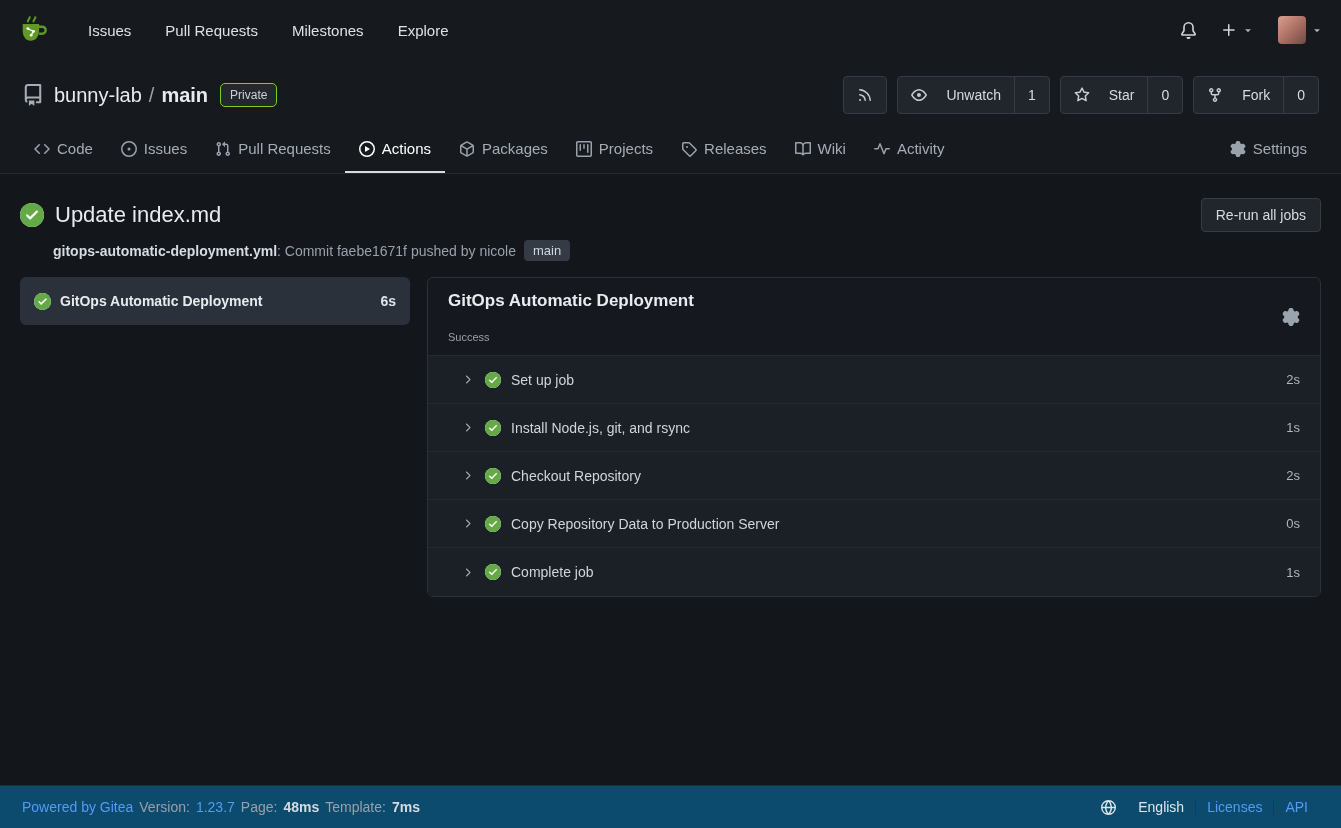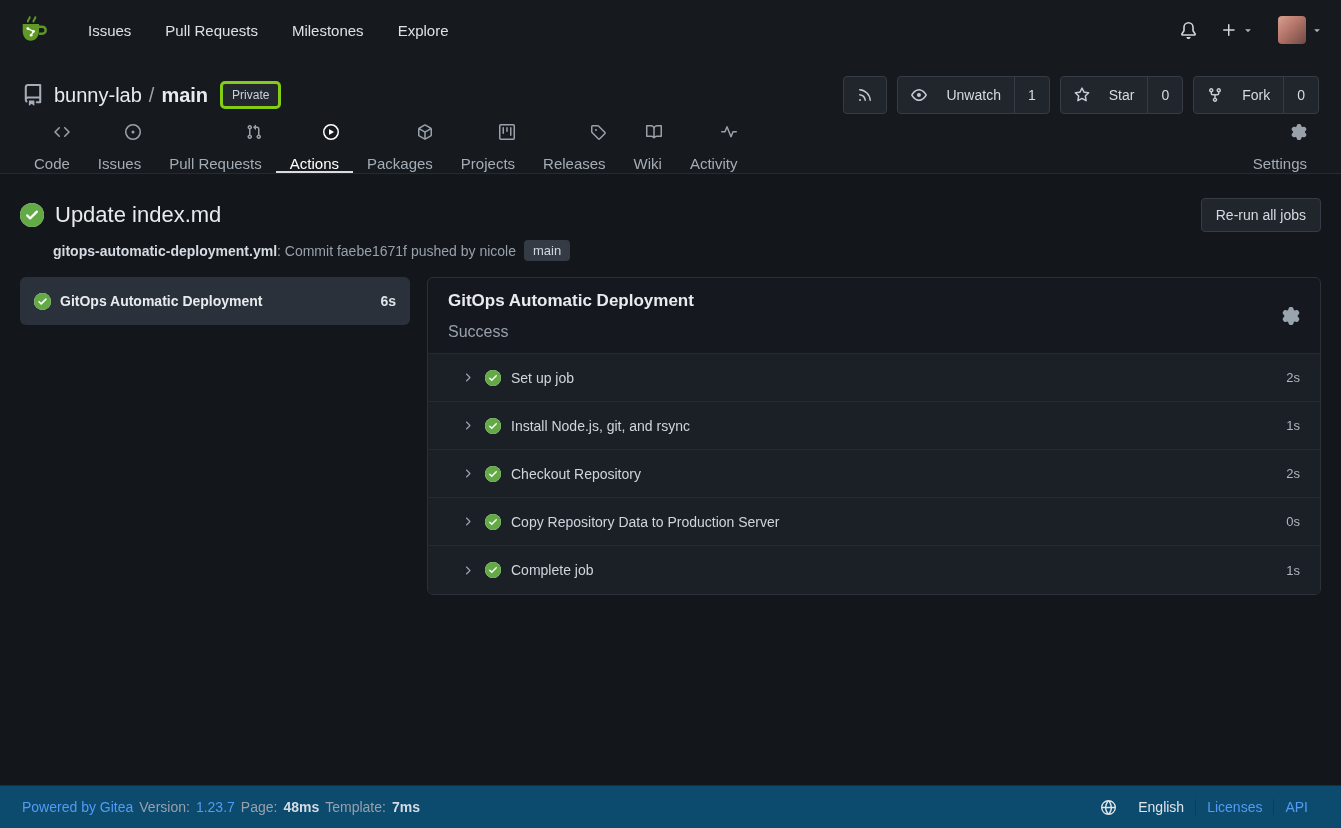--- a/index.html
+++ b/index.html
@@ -33,41 +33,41 @@
   
   .repo-header { background: #16191e; flex-shrink: 0; }
   .repo-title-row { display: flex; align-items: center; padding: 16px 22px 10px; }
   .repo-icon { color: #a5adb6; margin-right: 10px; }
   .repo-link { color: #e8ebee; font-size: 20px; text-decoration: none; cursor: pointer; }
   .repo-owner { font-weight: 400; }
   .repo-sep { color: #9aa3ad; font-size: 20px; margin: 0 7px; }
   .repo-name { font-weight: 700; }
   .visibility-badge {
     margin-left: 12px; font-size: 12px; color: #c9d1d9;
-    border: 3px solid #84cc16; background: #23272e;
+    border: 1px solid #84cc16; background: #23272e;
     border-radius: 5px; padding: 4px 9px;
   }
   .repo-actions { margin-left: auto; display: flex; align-items: center; gap: 10px; }
   .hbtn {
     display: flex; align-items: center; height: 38px;
     background: #21252c; border: 1px solid #363c45; border-radius: 4px;
     color: #d5dbe2; font-size: 14px; overflow: hidden;
   }
   .hbtn .seg { display: flex; align-items: center; gap: 19px; padding: 0 13px; height: 100%; cursor: pointer; }
   .hbtn .count { border-left: 1px solid #363c45; padding: 0 13px; height: 100%; display: flex; align-items: center; cursor: pointer; }
   .hbtn .icon { color: #c2cad2; }
   .square-btn { width: 44px; justify-content: center; cursor: pointer; }
 
   .repo-tabs {
     display: flex; align-items: stretch; height: 50px;
     padding: 0 20px; border-bottom: 1px solid #262b31;
   }
   .tab {
-    display: flex; align-items: flex-end; gap: 15px; padding: 0 14px;
-    color: #a4adb6; font-size: 15px; text-decoration: none; cursor: pointer; flex-direction: column;
+    display: flex; align-items: center; gap: 7px; padding: 0 14px;
+    color: #a4adb6; font-size: 15px; text-decoration: none; cursor: pointer;
   }
   .tab .icon { color: #99a2ab; }
   .tab.active { color: #ffffff; box-shadow: inset 0 -2px 0 #d7dce2; }
   .tab.active .icon { color: #ffffff; }
   .tab-settings { margin-left: auto; }
 
   
   .content { flex: 1; padding: 0 20px; background: #13161a; }
   .run-header { margin-top: 24px; }
   .run-title-row { display: flex; align-items: center; gap: 11px; }
@@ -97,21 +97,21 @@
   .job-item.active { background: #2b313b; }
   .job-duration { margin-left: auto; font-weight: 700; color: #e0e5ea; }
 
   .job-panel {
     flex: 1; border: 1px solid #2b3039; border-radius: 6px;
     background: #15181e; overflow: hidden;
   }
   .panel-header { display: flex; align-items: center; padding: 13px 20px 12px; }
   .panel-title-block { display: flex; flex-direction: column; }
   .panel-title { font-size: 17px; font-weight: 700; color: #e9ecef; margin: 0; }
-  .panel-status { font-size: 16px; color: #98a1ab; margin-top: 12px; }
+  .panel-status { font-size: 11px; color: #98a1ab; margin-top: 20px; }
   .panel-gear { margin-left: auto; color: #9aa4ae; cursor: pointer; }
 
   .steps { border-top: 1px solid #242932; }
   .step-row {
     height: 48px; display: flex; align-items: center;
     padding: 0 20px 0 33px; background: #1b1f26;
     border-bottom: 1px solid #242932; cursor: pointer;
   }
   .step-row:last-child { border-bottom: none; }
   .step-chevron { color: #9aa4ae; margin-right: 11px; }

